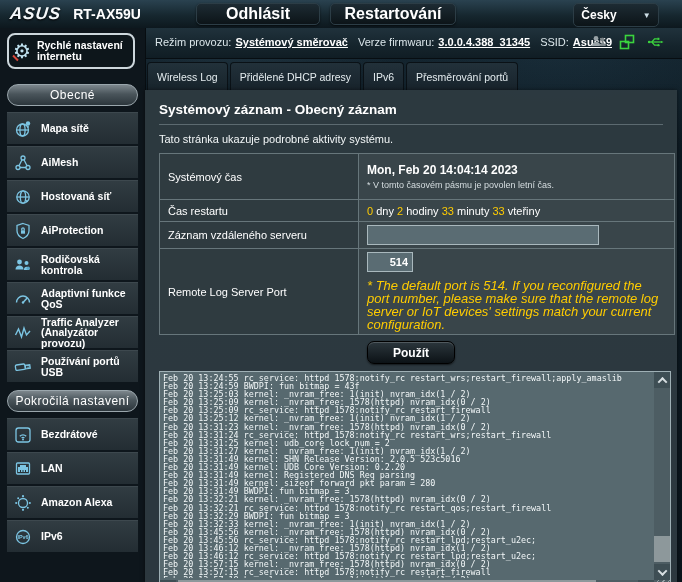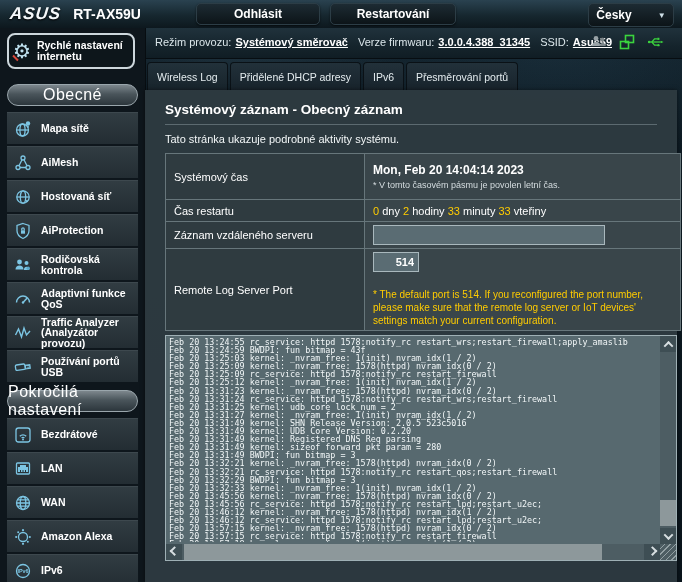--- a/index.html
+++ b/index.html
@@ -13,25 +13,25 @@
     color:#fff;
   }
   
   .topbar{position:absolute;left:0;top:0;width:682px;height:28px;
     background:linear-gradient(180deg,#2a4250 0%,#16272f 55%,#0d181e 100%);
     border-bottom:1px solid #05090c;}
   .brand{position:absolute;left:10px;top:4px;display:flex;align-items:center;gap:12px;}
   .asus{font-weight:bold;font-style:italic;font-size:17px;letter-spacing:1px;color:#f4f8fa;transform:skewX(-6deg);text-shadow:0 1px 2px #000;}
   .model{font-weight:bold;font-size:14px;color:#fff;font-style:normal;}
   .hbtn{position:absolute;top:3px;height:22px;background:linear-gradient(180deg,#1d2b33,#0c1418);
-    border:1px solid #2c3d46;border-radius:5px;color:#fff;font-weight:bold;font-size:12px;
+    border:1px solid #2c3d46;border-radius:5px;color:#fff;font-weight:bold;font-size:16px;
     font-family:"Liberation Sans",sans-serif;cursor:pointer;box-shadow:0 1px 2px rgba(0,0,0,.6);}
   .logout{left:196px;width:124px;}
   .reboot{left:330px;width:126px;}
-  .lang{position:absolute;right:8px;top:3px;width:84px;height:22px;background:linear-gradient(180deg,#1d2b33,#0c1418);
+  .lang{position:absolute;right:23px;top:3px;width:84px;height:22px;background:linear-gradient(180deg,#1d2b33,#0c1418);
     border:1px solid #2c3d46;border-radius:5px;display:flex;align-items:center;justify-content:center;gap:26px;
     font-weight:bold;font-size:12px;cursor:pointer;}
   .caret{font-size:8px;color:#cfe0e8;}
   
   .infobar{position:absolute;left:0;top:28px;width:682px;height:30px;
     background:linear-gradient(180deg,#20323c 0%,#15242c 60%,#101d24 100%);
     border-bottom:1px solid #070d11;font-size:11px;color:#dbe6ea;}
   .infotext{position:absolute;left:155px;top:8px;white-space:nowrap;}
   .infotext .lbl{color:#dbe6ea;}
   .infotext .val{color:#fff;font-weight:bold;text-decoration:underline;margin:0 10px 0 4px;cursor:pointer;}
@@ -40,50 +40,50 @@
   
   .sidebar{position:absolute;left:0;top:28px;width:145px;height:554px;background:#0e161c;border-right:1px solid #070d11;}
   .qis{position:absolute;left:7px;top:5px;width:128px;height:36px;background:#0d161b;
     border:2px solid #cdd7dc;border-radius:8px;display:flex;align-items:center;gap:6px;padding:0 4px;cursor:pointer;box-sizing:border-box;}
   .qis .gear{font-size:20px;color:#bfe1ef;line-height:20px;position:relative;}
   .qis .gear .red{position:absolute;left:-1px;bottom:2px;width:7px;height:2px;background:#d9483b;transform:rotate(45deg);}
   .qis .qlabel{font-size:10.5px;font-weight:bold;line-height:11px;color:#fff;}
   .side-scroll{position:absolute;left:0;top:48px;width:145px;bottom:0;overflow:hidden;}
   .side-header{margin:8px 7px 6px 7px;height:20px;border:1px solid #9aa6ac;border-radius:11px;
     background:linear-gradient(180deg,#7d878d 0%,#4a555b 45%,#2c363c 100%);
-    display:flex;align-items:center;justify-content:center;font-size:16px;color:#fff;letter-spacing:.5px;}
+    display:flex;align-items:center;justify-content:center;font-size:12px;color:#fff;letter-spacing:.5px;}
   .side-item{margin:0 7px 2px 7px;height:32px;background:linear-gradient(180deg,#313c42,#232d33);
     display:flex;align-items:center;gap:6px;padding:0 4px;cursor:pointer;box-sizing:border-box;border-top:1px solid #3d484e;}
   .side-item .ic{width:24px;height:24px;flex:0 0 24px;display:flex;align-items:center;justify-content:center;}
   .side-item .slabel{font-size:10.5px;font-weight:bold;color:#fff;line-height:10.5px;}
   
   .tabs{position:absolute;left:147px;top:62px;display:flex;gap:2px;height:28px;}
   .tab{height:28px;display:flex;align-items:center;padding:0 9px;font-size:10.5px;color:#e4ecef;
     background:linear-gradient(180deg,#22313a,#17232b);border:1px solid #0a1116;border-bottom:none;
     border-radius:4px 4px 0 0;cursor:pointer;white-space:nowrap;}
   .tab.active{background:#2e3a41;color:#fff;}
   
   .panel{position:absolute;left:145px;top:90px;width:532px;bottom:0;background:rgba(46,58,65,.96);
-    box-shadow:0 0 4px rgba(0,0,0,.5);box-sizing:border-box;padding:0 16px;}
+    box-shadow:0 0 4px rgba(0,0,0,.5);box-sizing:border-box;padding:0 10px;}
   .ptitle{margin:12px 4px 0 4px;padding-bottom:7px;font-size:13.5px;font-weight:bold;color:#fff;
     border-bottom:1px solid #5c6a70;}
   .pdesc{margin:8px 4px 8px 4px;font-size:11px;color:#f2f6f7;}
   table.form{width:516px;margin:4px;border-collapse:collapse;}
   table.form td{border:1px solid #67767b;font-size:11px;color:#fff;padding:3px 8px;vertical-align:middle;}
   td.flabel{width:182px;background:#2f3b40;}
   td.fval{background:#39454a;}
   .r1{height:46px;} .r2{height:22px;} .r3{height:24px;} .r4{height:52px;}
   .timeval{font-weight:bold;font-size:12px;}
   .subnote{font-size:9px;color:#d5dde0;margin-top:3px;}
   .num{color:#ffcc00;}
   .txtinput{background:#5a6c73;border:1px solid #a9b8bd;color:#fff;font-size:11px;
     font-family:"Liberation Sans",sans-serif;height:18px;padding:0 4px;text-align:right;}
   .remote-input{width:222px;}
   .port-input{width:36px;font-weight:bold;}
-  .yellownote{font-size:10px;color:#ffcc00;line-height:13px;margin-top:16px;}
+  .yellownote{font-size:13px;color:#ffcc00;line-height:13px;margin-top:7px;font-style:italic;}
   .applywrap{text-align:center;margin:6px 0 7px 0;}
   .applybtn{width:88px;height:23px;background:linear-gradient(180deg,#2b363c,#0c1216);
     border:1px solid #000;border-radius:7px;color:#fff;font-weight:bold;font-size:12px;
     font-family:"Liberation Sans",sans-serif;cursor:pointer;box-shadow:inset 0 1px 0 rgba(255,255,255,.18),0 1px 2px rgba(0,0,0,.6);}
   
   .logbox{position:relative;margin:2px 4px;width:512px;height:226px;background:#57696f;
     border:1px solid #9fb0b5;box-sizing:border-box;}
   .logtext{position:absolute;left:3px;top:2px;right:18px;bottom:18px;overflow:hidden;
     font-family:"DejaVu Sans Mono",monospace;font-size:8.4px;line-height:8.1px;color:#f2f7f8;
     white-space:pre;margin:0;}
@@ -270,30 +270,20 @@
         <span class="ic">
           <svg width="20" height="20" viewBox="0 0 20 20" fill="none" stroke="#7cc5e3" stroke-width="1.3">
             <rect x="3.5" y="4" width="13" height="11" rx="1"></rect>
             <path d="M7 8v-2h6v2h2v5H5V8z" fill="#7cc5e3" stroke="none"></path>
             <path d="M7.5 13v-2M10 13v-2M12.5 13v-2" stroke="#223038" stroke-width="1"></path>
           </svg>
         </span>
         <span class="slabel">LAN</span>
       </div>
 
-      <div class="side-item">
-        <span class="ic">
-          <svg width="20" height="20" viewBox="0 0 20 20" fill="none" stroke="#7cc5e3" stroke-width="1.3">
-            <circle cx="10" cy="10" r="6.5"></circle>
-              <ellipse cx="10" cy="10" rx="2.8" ry="6.5"></ellipse>
-            <path d="M3.5 10h13M4.5 6.8h11M4.5 13.2h11"></path>
-          </svg>
-        </span>
-        <span class="slabel">WAN</span>
-      </div>
 
       <div class="side-item">
         <span class="ic">
           <svg width="20" height="20" viewBox="0 0 20 20" fill="none" stroke="#7cc5e3" stroke-width="1.3">
             <circle cx="10" cy="10" r="4.5"></circle>
             <circle cx="10" cy="3.2" r="1.1" fill="#7cc5e3" stroke="none"></circle>
             <circle cx="10" cy="16.8" r="1.1" fill="#7cc5e3" stroke="none"></circle>
             <circle cx="3.2" cy="10" r="1.1" fill="#7cc5e3" stroke="none"></circle>
             <circle cx="16.8" cy="10" r="1.1" fill="#7cc5e3" stroke="none"></circle>
             <circle cx="5.2" cy="5.2" r="1" fill="#7cc5e3" stroke="none"></circle>
@@ -355,20 +345,23 @@
       <tr class="r4">
         <td class="flabel">Remote Log Server Port</td>
         <td class="fval">
           <input class="txtinput port-input" type="text" value="514" style="">
           <div class="yellownote">* The default port is 514. If you reconfigured the port number, please make sure that the remote log server or IoT devices' settings match your current configuration.</div>
         </td>
       </tr>
     </tbody>
       </table>
 
+    <div class="applywrap">
+      <button class="applybtn">Použít</button>
+    </div>
 
     <div class="logbox">
       <pre class="logtext">Feb 20 13:24:55 rc_service: httpd 1578:notify_rc restart_wrs;restart_firewall;apply_amaslib
 Feb 20 13:24:59 BWDPI: fun bitmap = 43f
 Feb 20 13:25:03 kernel: _nvram_free: 1(init) nvram_idx(1 / 2)
 Feb 20 13:25:09 kernel: _nvram_free: 1578(httpd) nvram_idx(0 / 2)
 Feb 20 13:25:09 rc_service: httpd 1578:notify_rc restart_firewall
 Feb 20 13:25:12 kernel: _nvram_free: 1(init) nvram_idx(1 / 2)
 Feb 20 13:31:23 kernel: _nvram_free: 1578(httpd) nvram_idx(0 / 2)
 Feb 20 13:31:24 rc_service: httpd 1578:notify_rc restart_wrs;restart_firewall

